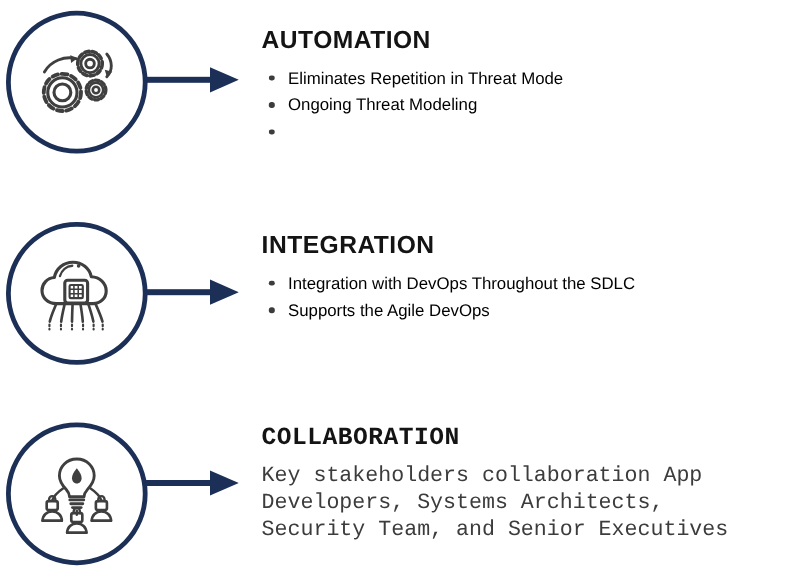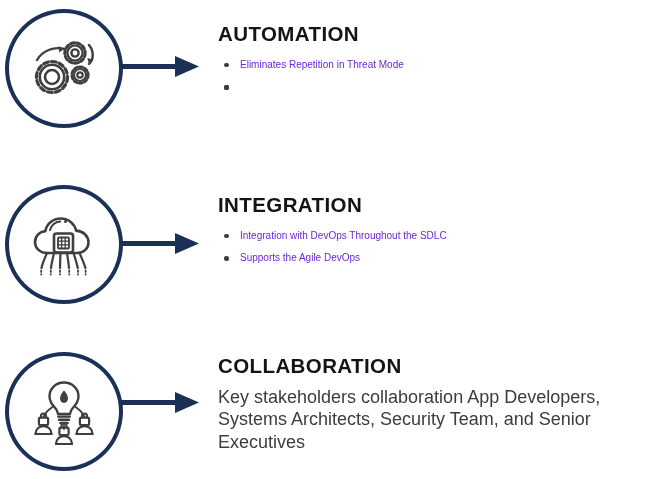--- a/index.html
+++ b/index.html
@@ -23,21 +23,21 @@
 
   
   .row {
     position: absolute;
     left: 0;
     width: 654px;
     height: 160px;
   }
   .row-0 { top: 0px; }
   .row-1 { top: 163px; }
-  .row-2 { top: 320px; }
+  .row-2 { top: 320px; font-family: Liberation Mono, monospace; }
 
   
   .badge {
     position: absolute;
     left: 5px;
     top: 9px;
     width: 118px;
     height: 119px;
   }
   .badge-ring {
@@ -83,23 +83,23 @@
     line-height: 1.15;
   }
   .bullets {
     list-style: none;
     margin: 0;
     padding: 0;
   }
   .bullets li {
     position: relative;
     padding-left: 22px;
-    font-size: 10px;
+    font-size: 14px;
     line-height: 22.5px;
-    color: #6d28d9;
+    color: #000000;
   }
   .bullets li .dot {
     position: absolute;
     left: 6px;
     top: 9px;
     width: 4.5px;
     height: 4.5px;
     border-radius: 50%;
     background: #3c3c3c;
   }
@@ -164,20 +164,21 @@
 
     <div class="textblock">
       <h2 class="heading">AUTOMATION</h2>
       <ul class="bullets">
         <li>
           <span class="dot"></span>
           <span>Eliminates Repetition in Threat Mode</span>
         </li>
         <li>
           <span class="dot"></span>
+          <span>Ongoing Threat Modeling</span>
         </li>
         <li>
           <span class="dot"></span>
         </li>
       </ul>
     </div>
   </div>
 
   <div class="row row-1">
 

